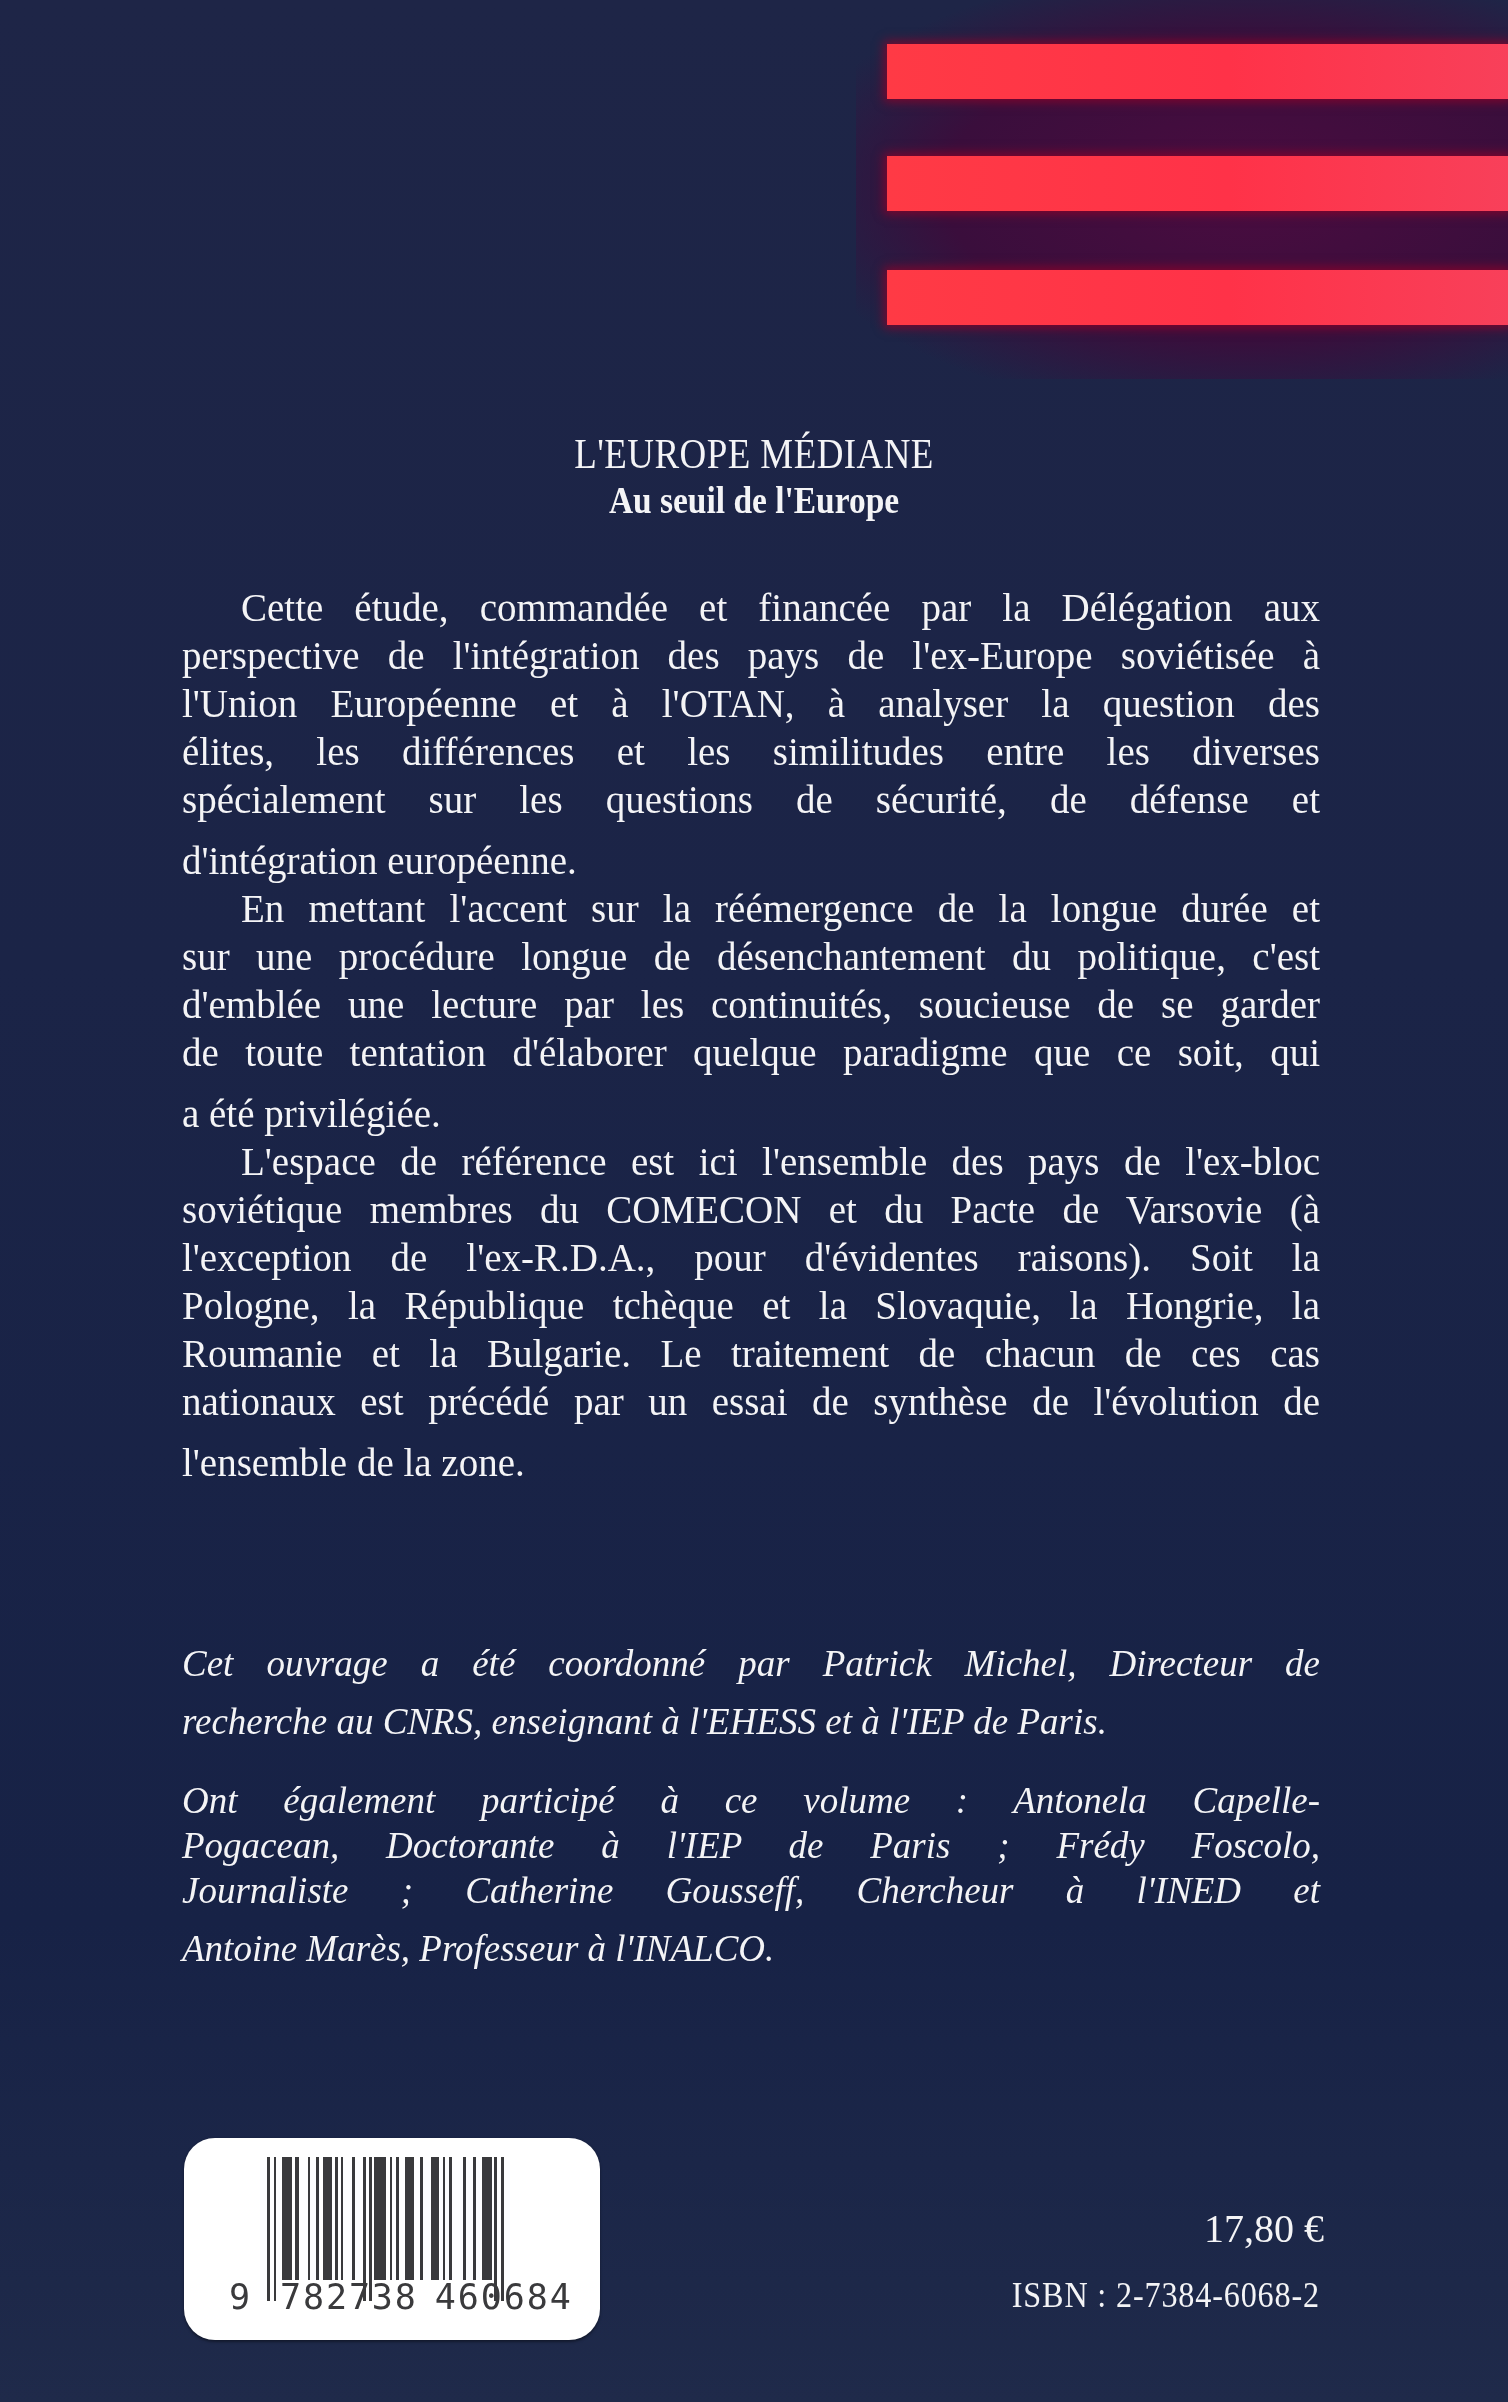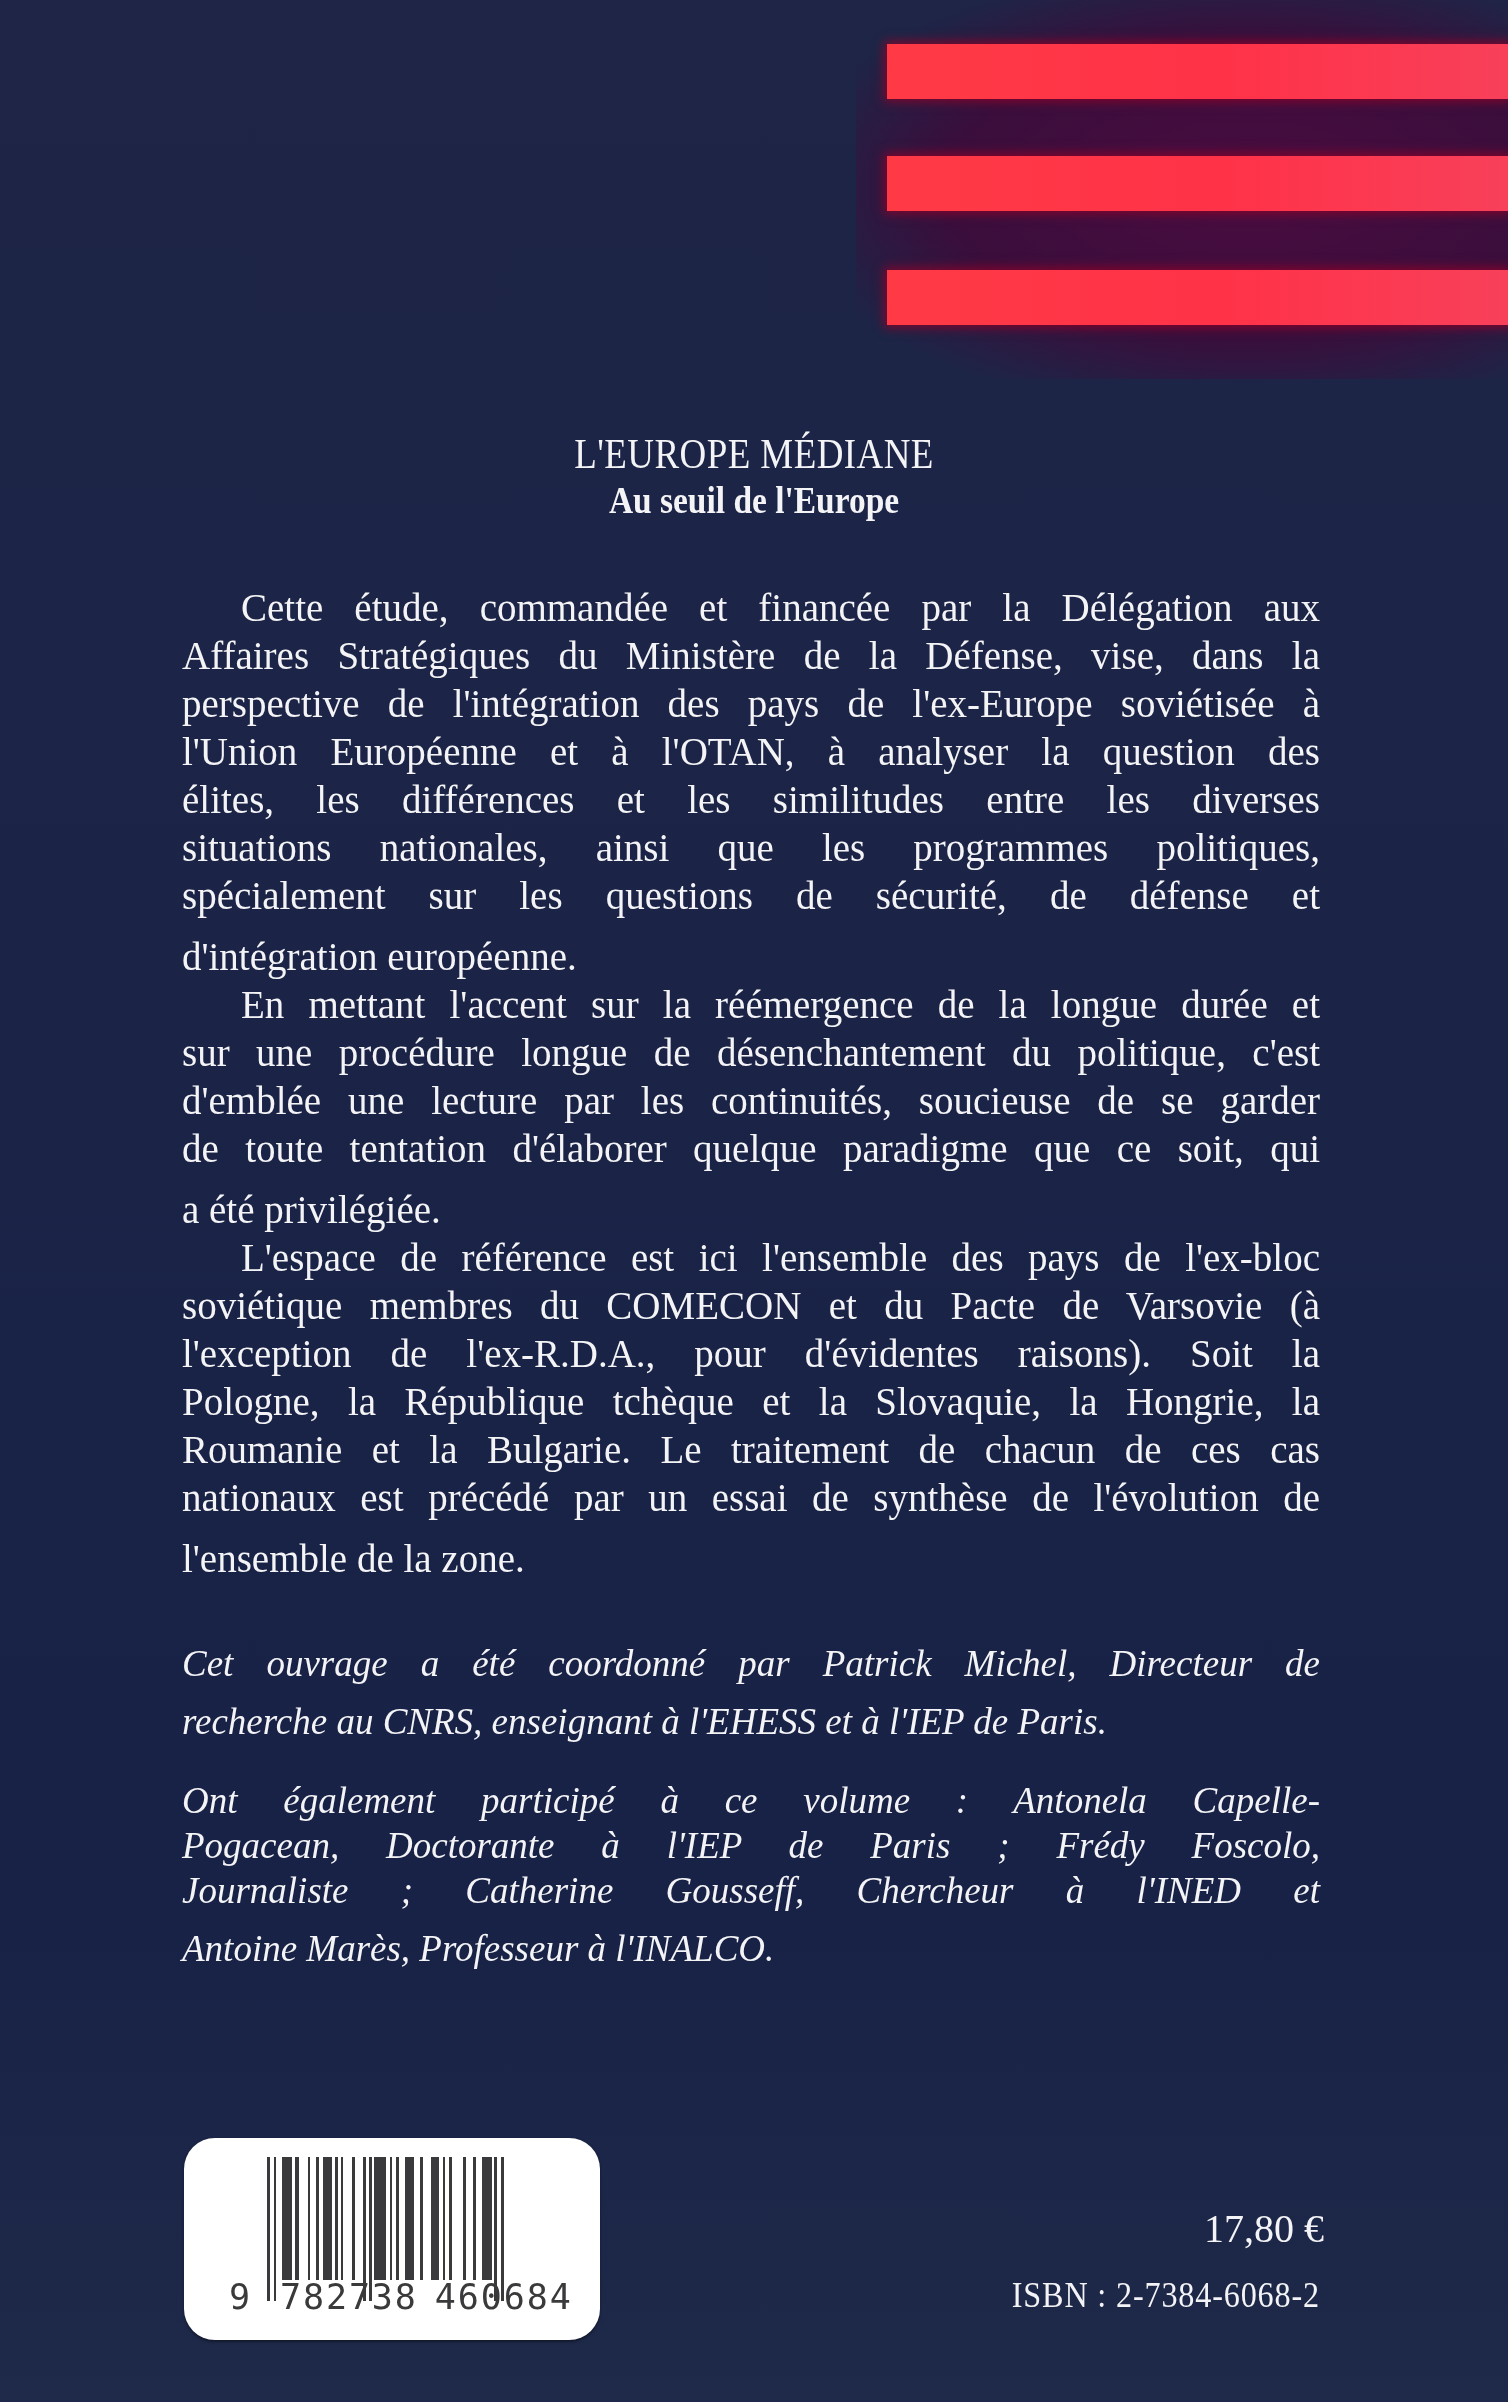--- a/index.html
+++ b/index.html
@@ -77,25 +77,23 @@
 <div class="stripe" style="top:270px"></div>
 
 <div class="titles">
   <div class="title">L'EUROPE MÉDIANE</div>
   <div class="subtitle">Au seuil de l'Europe</div>
 </div>
 
 <div class="body-text">
   <div>
     <span class="line indent">Cette étude, commandée et financée par la Délégation aux</span>
-    <span class="line">Affaires Stratégiques du Ministère de la Défense, vise, dans la</span>
     <span class="line">perspective de l'intégration des pays de l'ex-Europe soviétisée à</span>
     <span class="line">l'Union Européenne et à l'OTAN, à analyser la question des</span>
     <span class="line">élites, les différences et les similitudes entre les diverses</span>
-    <span class="line">situations nationales, ainsi que les programmes politiques,</span>
     <span class="line">spécialement sur les questions de sécurité, de défense et</span>
     <span class="line last">d'intégration européenne.</span>
   </div>
   <div>
     <span class="line indent">En mettant l'accent sur la réémergence de la longue durée et</span>
     <span class="line">sur une procédure longue de désenchantement du politique, c'est</span>
     <span class="line">d'emblée une lecture par les continuités, soucieuse de se garder</span>
     <span class="line">de toute tentation d'élaborer quelque paradigme que ce soit, qui</span>
     <span class="line last">a été privilégiée.</span>
   </div>

